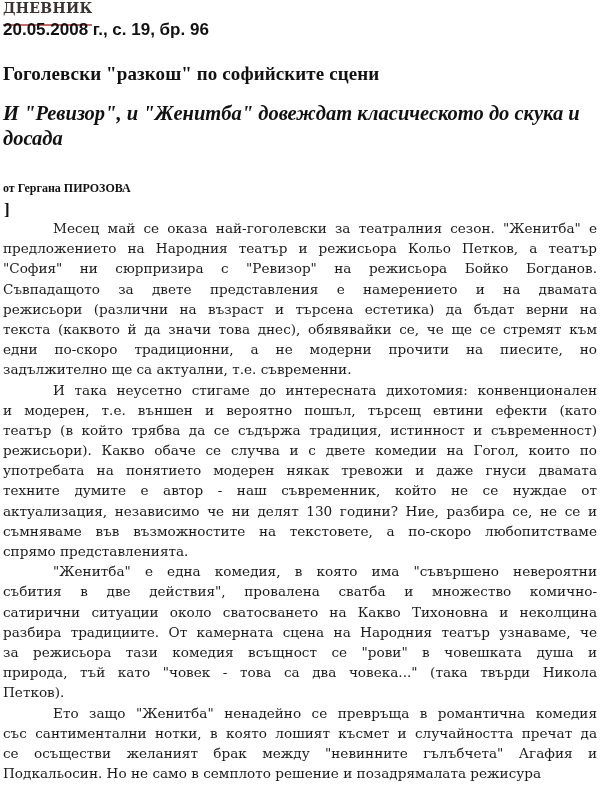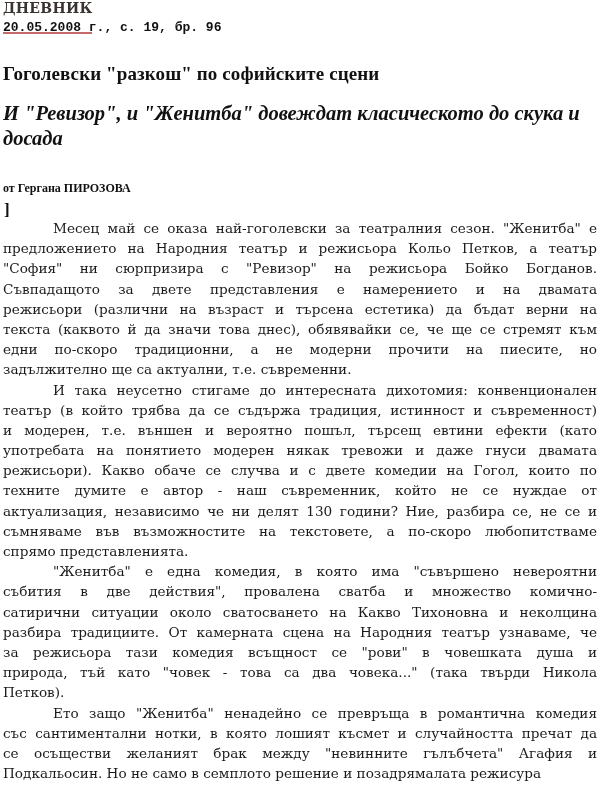--- a/index.html
+++ b/index.html
@@ -5,25 +5,25 @@
   html, body { margin: 0; padding: 0; background: #ffffff; }
   body {
     width: 600px; height: 800px; overflow: hidden; position: relative;
     color: #111111;
   }
   .page { position: absolute; left: 0; top: 0; width: 600px; height: 800px; }
   .source {
     position: absolute; left: 3px; top: 1px;
     font-family: "DejaVu Serif", serif; font-weight: bold; font-size: 14px;
     color: #3a3230; letter-spacing: 0.3px;
-    border-bottom: 2px solid #c46a6a; line-height: 15px; padding-bottom: 16px;
+    border-bottom: 2px solid #c46a6a; line-height: 15px; padding-bottom: 8px;
   }
   .dateline {
     position: absolute; left: 3px; top: 20px;
-    font-family: Liberation Mono, monospace; font-weight: bold; font-size: 13px;
+    font-family: Liberation Sans, sans-serif; font-weight: bold; font-size: 17px;
     color: #111; white-space: nowrap;
   }
   .headline {
     position: absolute; left: 3px; top: 63px;
     font-family: "Liberation Serif", serif; font-weight: bold; font-size: 19px;
     color: #111; white-space: nowrap; letter-spacing: 0.1px;
   }
   .subheadline {
     position: absolute; left: 3px; top: 101px; width: 596px;
     font-family: "Liberation Serif", serif; font-weight: bold; font-style: italic;
@@ -63,24 +63,24 @@
   <div class="body" id="article-body">
       <span class="line indent">Месец май се оказа най-гоголевски за театралния сезон. "Женитба" е</span>
       <span class="line">предложението на Народния театър и режисьора Кольо Петков, а театър</span>
       <span class="line">"София" ни сюрпризира с "Ревизор" на режисьора Бойко Богданов.</span>
       <span class="line">Съвпадащото за двете представления е намерението и на двамата</span>
       <span class="line">режисьори (различни на възраст и търсена естетика) да бъдат верни на</span>
       <span class="line">текста (каквото й да значи това днес), обявявайки се, че ще се стремят към</span>
       <span class="line">едни по-скоро традиционни, а не модерни прочити на пиесите, но</span>
       <span class="line last">задължително ще са актуални, т.е. съвременни.</span>
       <span class="line indent">И така неусетно стигаме до интересната дихотомия: конвенционален</span>
+      <span class="line">и модерен, т.е. външен и вероятно пошъл, търсещ евтини ефекти (като</span>
       <span class="line">театър (в който трябва да се съдържа традиция, истинност и съвременност)</span>
-      <span class="line">и модерен, т.е. външен и вероятно пошъл, търсещ евтини ефекти (като</span>
+      <span class="line">режисьори). Какво обаче се случва и с двете комедии на Гогол, които по</span>
       <span class="line">употребата на понятието модерен някак тревожи и даже гнуси двамата</span>
-      <span class="line">режисьори). Какво обаче се случва и с двете комедии на Гогол, които по</span>
       <span class="line">техните думите е автор - наш съвременник, който не се нуждае от</span>
       <span class="line">актуализация, независимо че ни делят 130 години? Ние, разбира се, не се и</span>
       <span class="line">съмняваме във възможностите на текстовете, а по-скоро любопитстваме</span>
       <span class="line last">спрямо представленията.</span>
       <span class="line indent">"Женитба" е една комедия, в която има "съвършено невероятни</span>
       <span class="line">събития в две действия", провалена сватба и множество комично-</span>
       <span class="line">сатирични ситуации около сватосването на Какво Тихоновна и неколцина</span>
       <span class="line">разбира традициите. От камерната сцена на Народния театър узнаваме, че</span>
       <span class="line">за режисьора тази комедия всъщност се "рови" в човешката душа и</span>
       <span class="line">природа, тъй като "човек - това са два човека..." (така твърди Никола</span>

